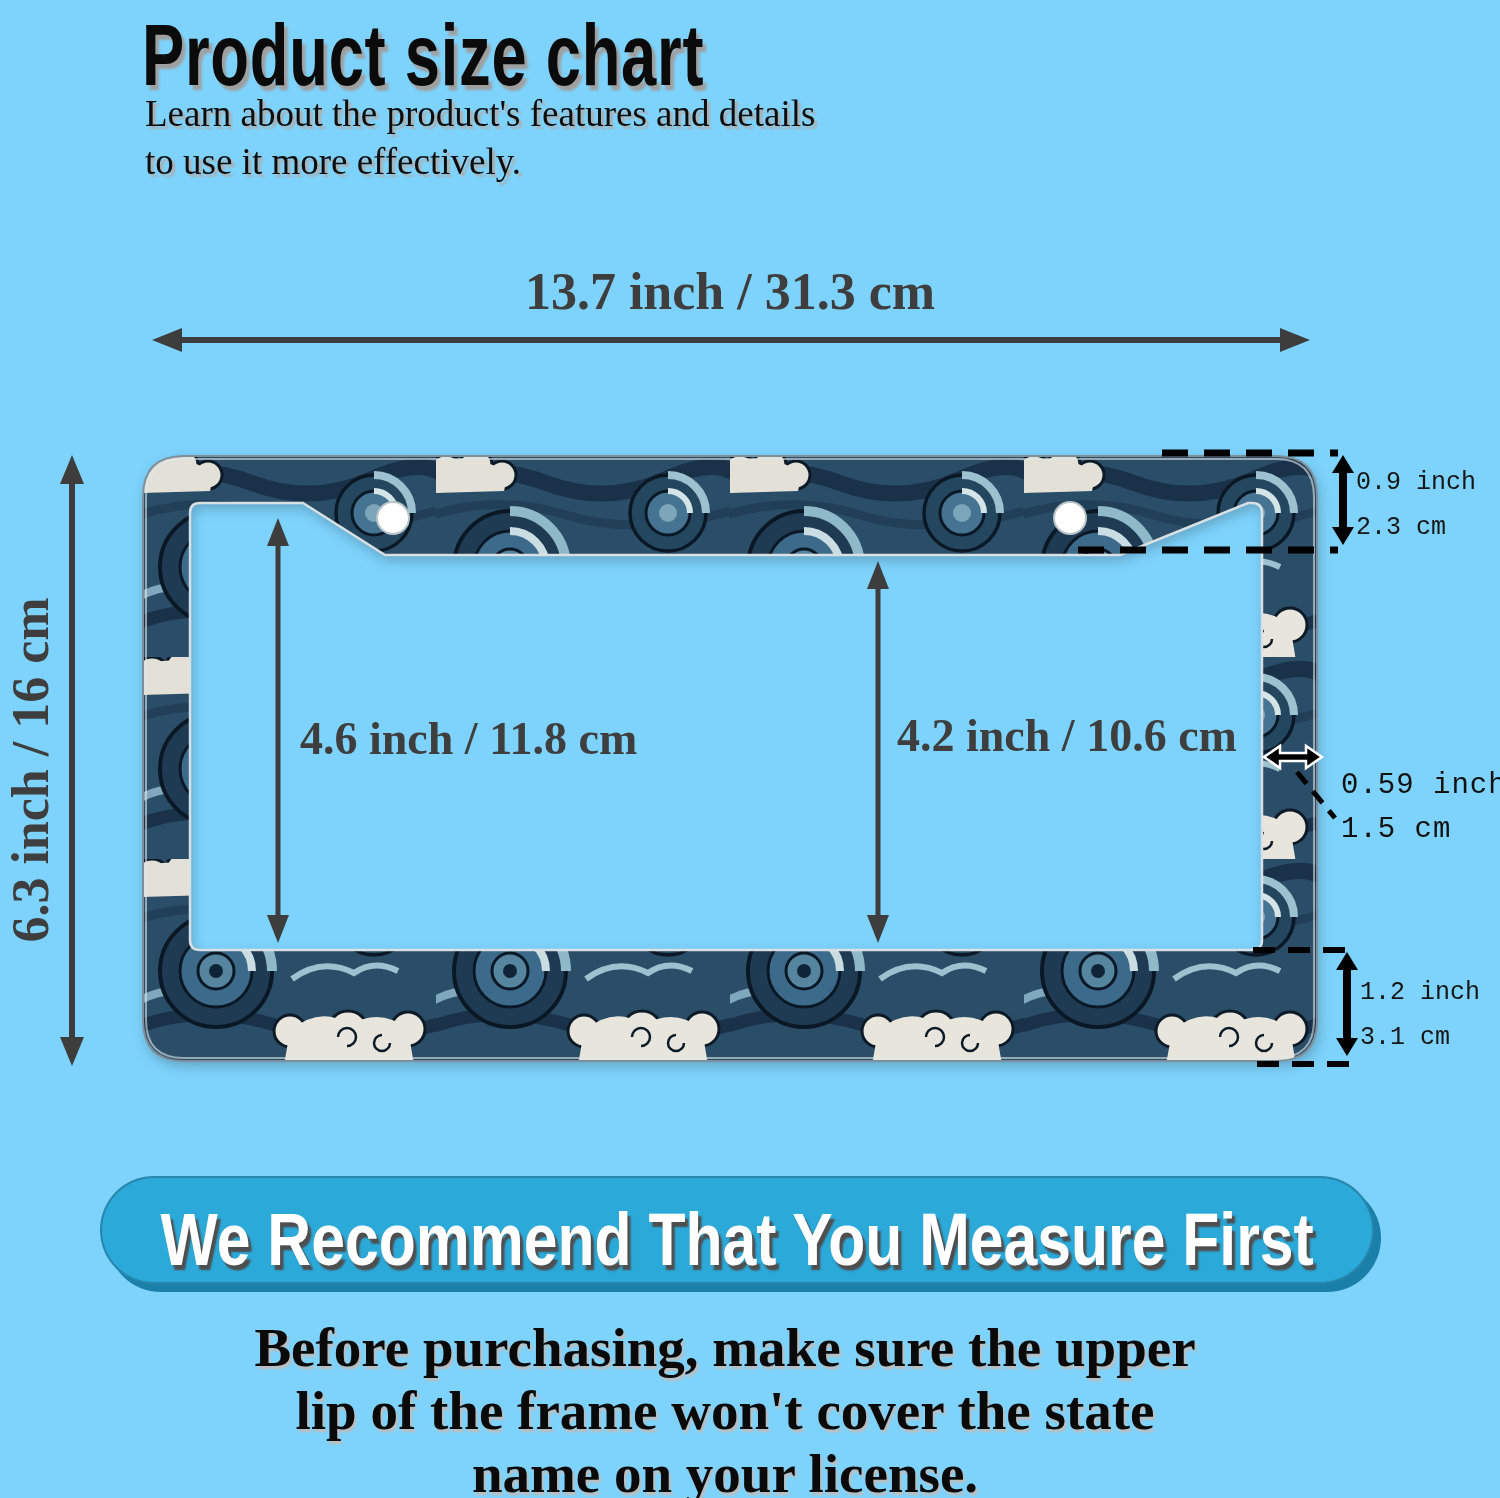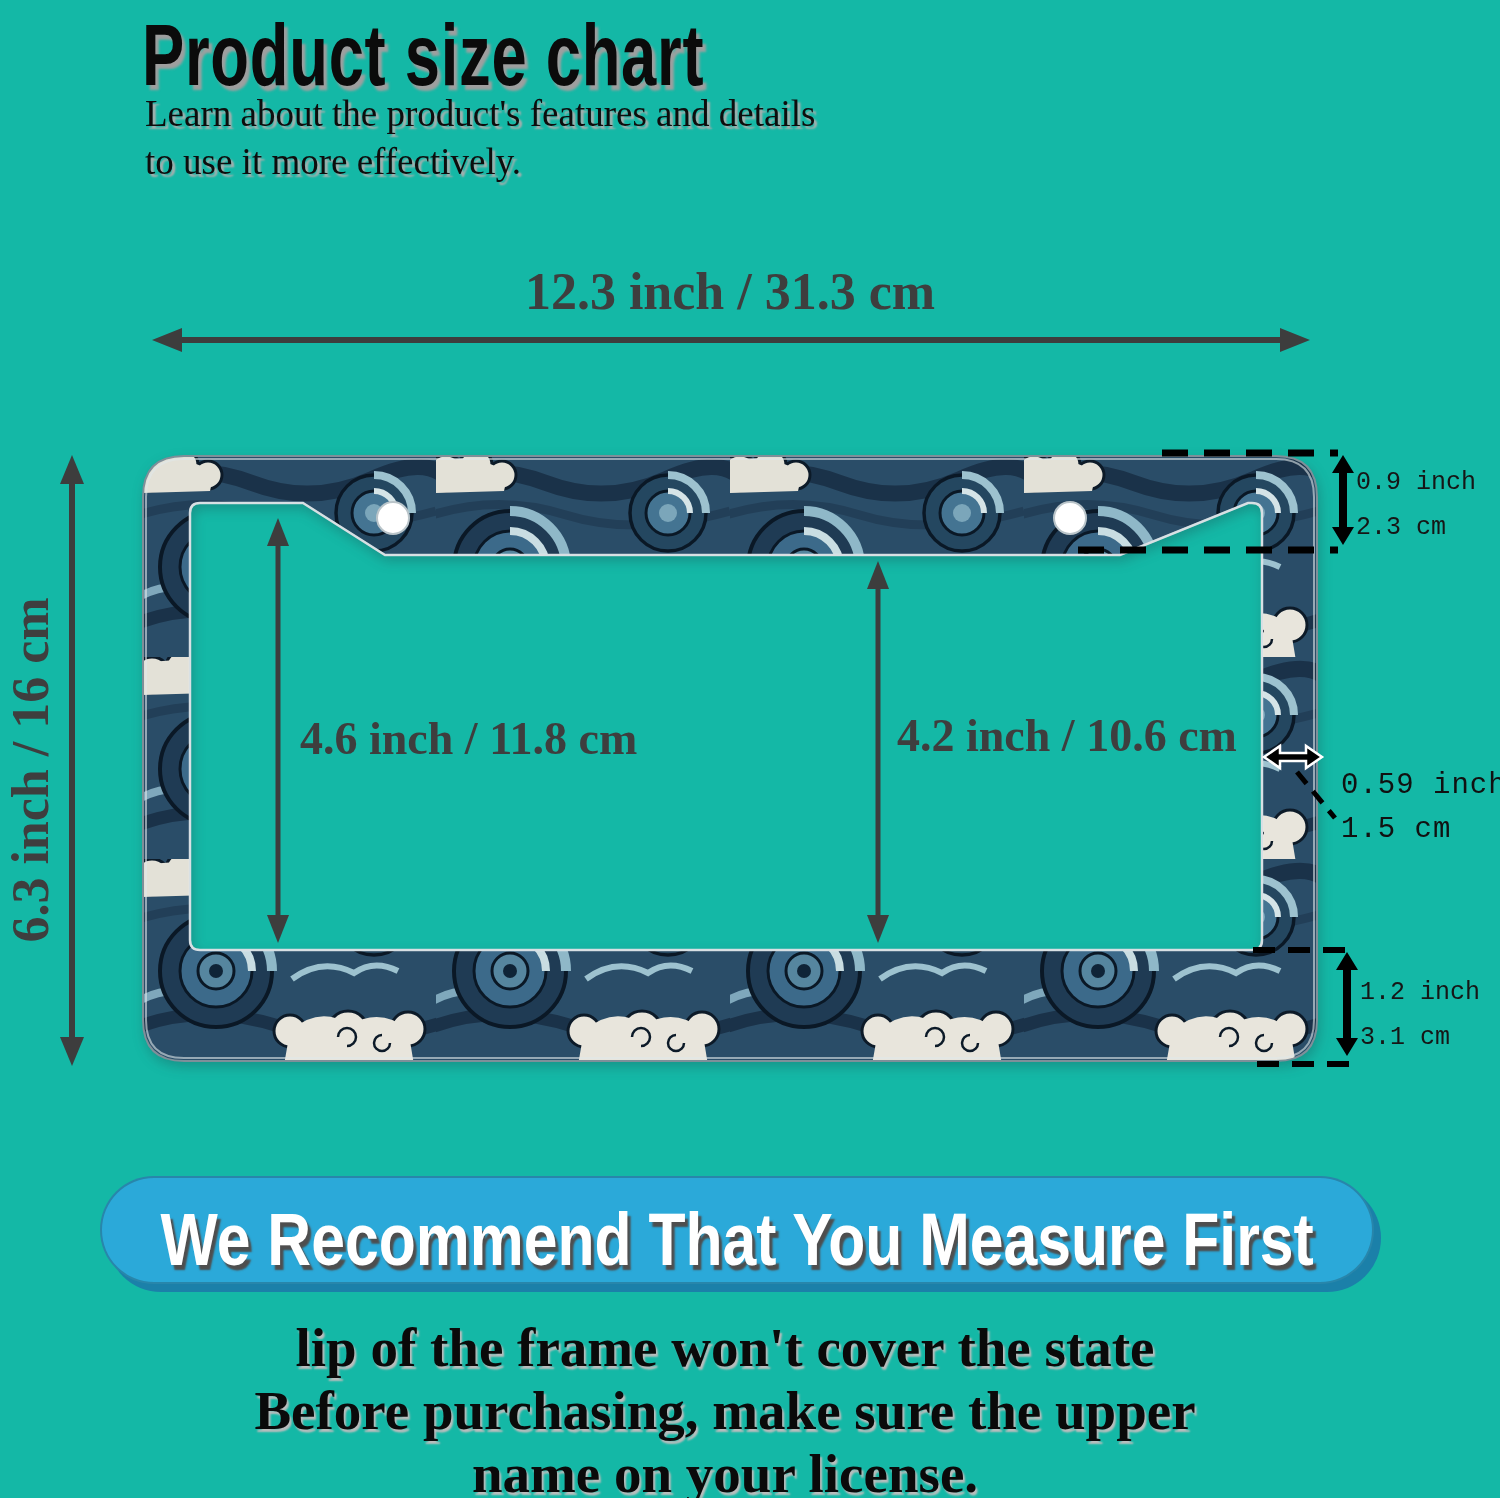--- a/index.html
+++ b/index.html
@@ -1,17 +1,17 @@
 <!DOCTYPE html>
 <html><head>
 <meta charset="utf-8">
 <style>
   html,body{margin:0;padding:0;background:#ffffff;}
   .page{
-    position:relative;width:1500px;height:1498px;background:#14b8a6;
+    position:relative;width:1500px;height:1498px;background:#7dd3fc;
     overflow:hidden;font-family:"Liberation Sans",sans-serif;
   }
   .abs{position:absolute;}
   
   .title{
     left:142px;top:4px;font-size:88px;font-weight:bold;color:#0b0b0b;
     transform:scaleX(0.72);transform-origin:left top;white-space:nowrap;
     text-shadow:5px 5px 3px #9f9f9f;letter-spacing:1px;
   }
   .subtitle{
@@ -165,21 +165,21 @@
     <g stroke="#000000" stroke-width="6">
       <line x1="1253" y1="950" x2="1352" y2="950" stroke-dasharray="22 13"></line>
       <line x1="1257" y1="1064" x2="1352" y2="1064" stroke-dasharray="22 13"></line>
     </g>
     <path fill="#000000" d="M1347,952 l-11,18 h7 v68 h-7 l11,18 l11,-18 h-7 v-68 h7 z"></path>
 
     <path fill="#000000" stroke="#ffffff" stroke-width="2.5" d="M1264,757 l16,-11 v7 h26 v-7 l16,11 l-16,11 v-7 h-26 v7 z"></path>
     <line x1="1297" y1="772" x2="1335" y2="818" stroke="#000000" stroke-width="5" stroke-dasharray="15 10"></line>
   </svg>
 
-  <div class="abs dim-serif top-width-label">12.3 inch / 31.3 cm</div>
+  <div class="abs dim-serif top-width-label">13.7 inch / 31.3 cm</div>
   <div class="abs dim-serif height-label">6.3 inch / 16 cm</div>
   <div class="abs dim-serif inner-left-label">4.6 inch / 11.8 cm</div>
   <div class="abs dim-serif inner-right-label">4.2 inch / 10.6 cm</div>
 
   <div class="abs lip-label top-lip-label">
     <div>0.9 inch</div>
     <div>2.3 cm</div>
   </div>
   <div class="abs side-width-label">
     <div>0.59 inch</div>
@@ -188,18 +188,18 @@
   <div class="abs lip-label bottom-lip-label">
     <div>1.2 inch</div>
     <div>3.1 cm</div>
   </div>
 
   <div class="abs banner">
     <span class="banner-text">We Recommend That You Measure First</span>
   </div>
 
   <div class="abs note">
+    <div>Before purchasing, make sure the upper</div>
     <div>lip of the frame won't cover the state</div>
-    <div>Before purchasing, make sure the upper</div>
     <div>name on your license.</div>
   </div>
 
 </div>
 
 </body></html>

